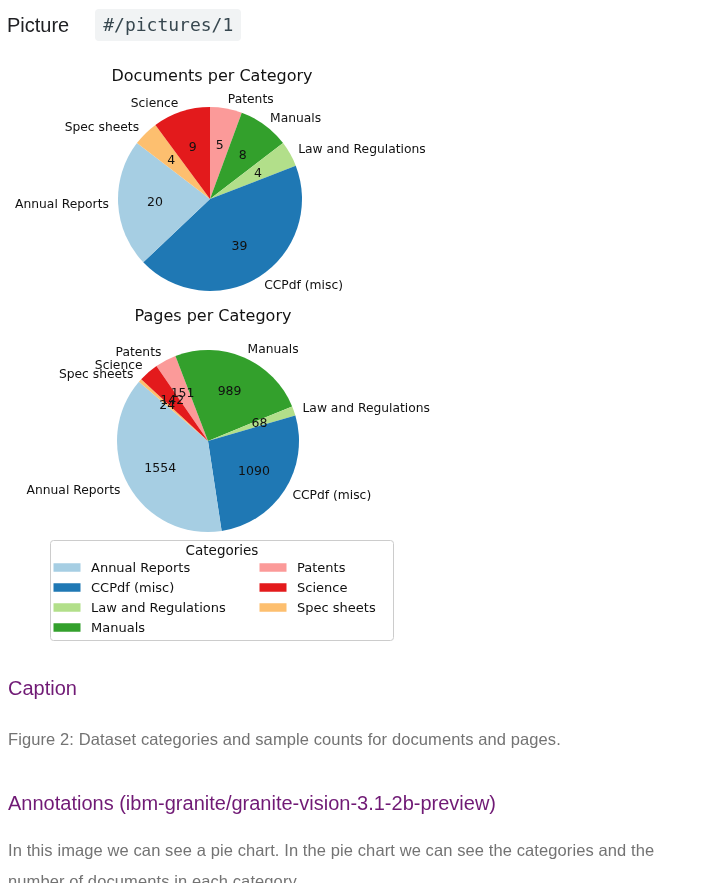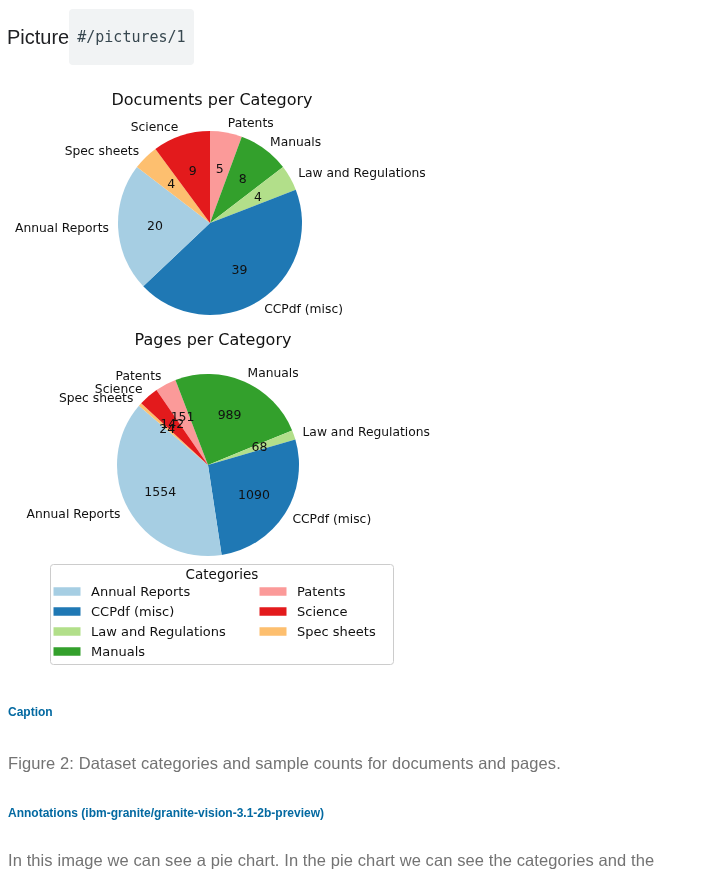--- a/index.html
+++ b/index.html
@@ -1,22 +1,22 @@
 <!DOCTYPE html>
 <html><head>
 <meta charset="utf-8">
 <style>
   html,body{margin:0;padding:0;background:#fff}
   body{width:724px;height:883px;overflow:hidden;font-family:"Liberation Sans",sans-serif;color:#1f1f1f}
   .page{padding:9px 10px 0 7px}
-  .picture-header{display:flex;align-items:center;gap:0;font-size:20px;line-height:26px;font-weight:500;color:#202124}
-  .picture-header code{font-family:"DejaVu Sans Mono","Liberation Mono",monospace;font-size:15px;font-weight:400;color:#37474f;background:#f1f3f4;padding:15px 8px;border-radius:4px}
+  .picture-header{display:flex;align-items:center;gap:26px;font-size:20px;line-height:26px;font-weight:500;color:#202124}
+  .picture-header code{font-family:"DejaVu Sans Mono","Liberation Mono",monospace;font-size:18px;font-weight:400;color:#37474f;background:#f1f3f4;padding:3px 8px;border-radius:4px}
   .figure{margin-top:13px;height:592px}
-  h3.section{font-size:12px;font-weight:700;color:#0369a1;margin:32px 0 0 1px;line-height:20px}
-  h3.section.second{margin-top:24px}
+  h3.section{font-size:20px;font-weight:400;color:#701a75;margin:32px 0 0 1px;line-height:20px}
+  h3.section.second{margin-top:38px}
   p.body{font-size:16.5px;line-height:31px;margin:26px 0 0 1px;color:#737373;letter-spacing:.1px;max-width:710px}
   p.body.last{margin-top:22px}
   
   .ct{font:16px "DejaVu Sans",sans-serif;fill:#111}
   .pl{font:12.3px "DejaVu Sans",sans-serif;fill:#111}
   .pv{font:12.5px "DejaVu Sans",sans-serif;fill:#111}
   .lt{font:13.5px "DejaVu Sans",sans-serif;fill:#111}
   .ll{font:13px "DejaVu Sans",sans-serif;fill:#111}
 </style>
 </head>

